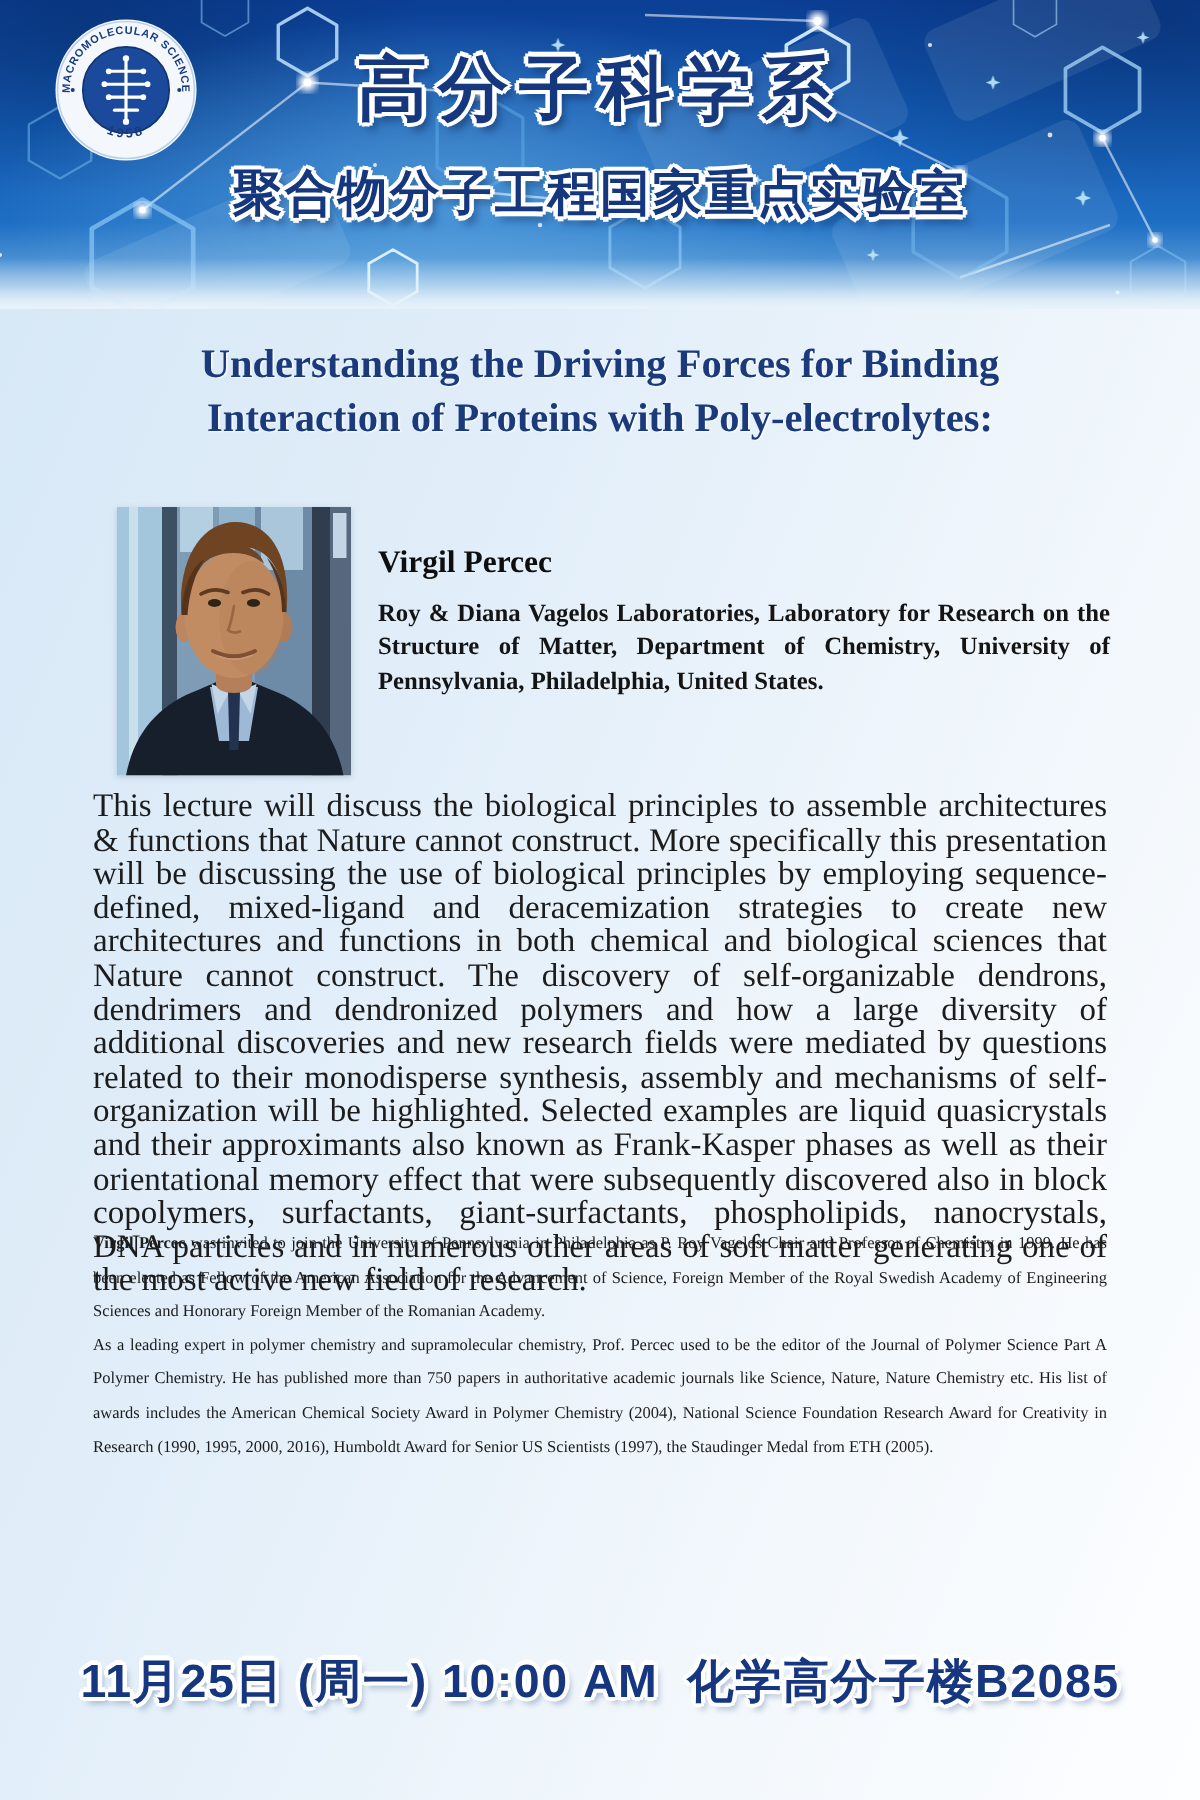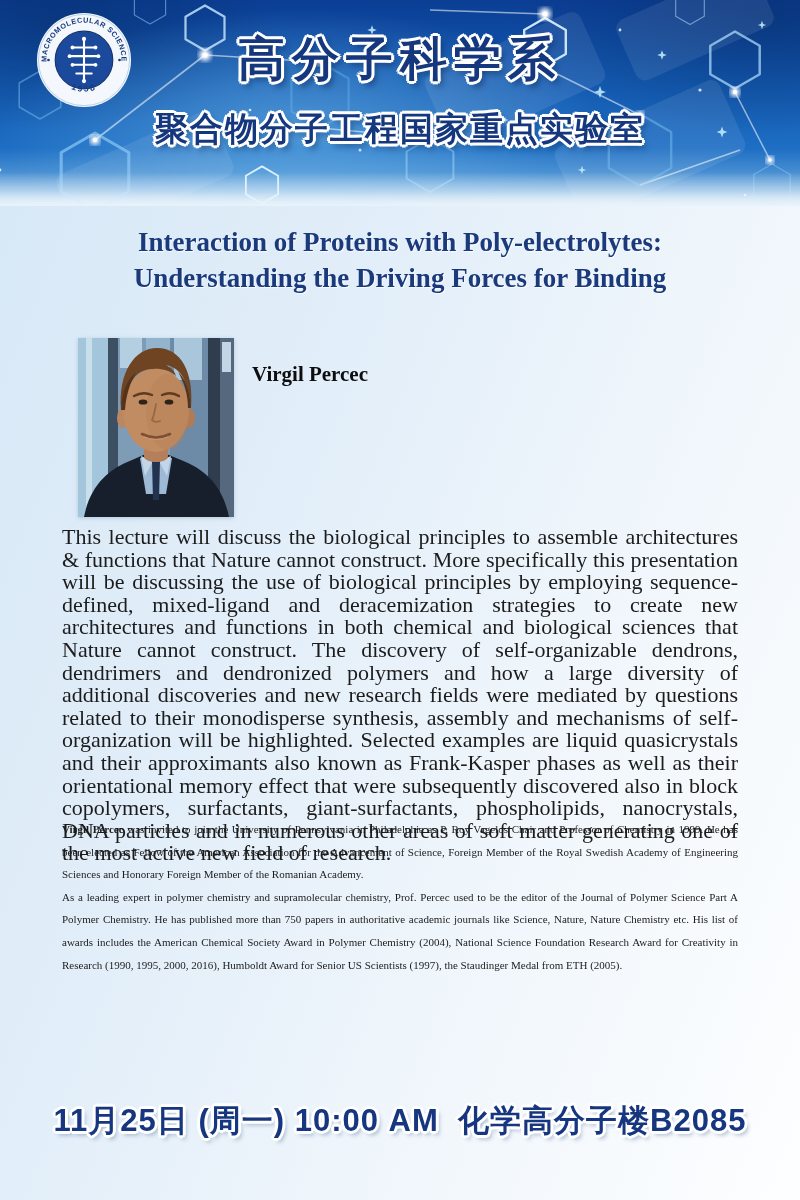--- a/index.html
+++ b/index.html
@@ -205,22 +205,22 @@
             <circle cx="50" cy="72" r="2.2"></circle>
         </g>
       </svg>
     </div>
 
     <div class="hdr-line hdr-line1">高分子科学系</div>
     <div class="hdr-line hdr-line2">聚合物分子工程国家重点实验室</div>
   </div>
 
   <div class="title">
+    <div>Understanding the Driving Forces for Binding</div>
     <div>Interaction of Proteins with Poly-electrolytes:</div>
-    <div>Understanding the Driving Forces for Binding</div>
   </div>
 
   <div class="photo">
     <svg viewBox="0 0 156 179" preserveAspectRatio="none">
 
       <rect x="0" y="0" width="156" height="179" fill="#8ba6bd"></rect>
       <rect x="0" y="0" width="30" height="179" fill="#a3c6dd"></rect>
       <rect x="8" y="0" width="6" height="179" fill="#c9dfec"></rect>
       <rect x="30" y="0" width="10" height="179" fill="#3d4f63"></rect>
       <rect x="40" y="0" width="52" height="179" fill="#7f9cb6"></rect>
@@ -256,20 +256,21 @@
       <path d="M84,57 q9,-4 17,1" stroke="#5d3a20" stroke-width="2.4" fill="none" stroke-linecap="round"></path>
       <ellipse cx="65" cy="64" rx="4.4" ry="2.6" fill="#2e2318"></ellipse>
       <ellipse cx="91" cy="64" rx="4.4" ry="2.6" fill="#2e2318"></ellipse>
       <path d="M78,66 q-2,12 -4,16 q3,3 8,1" stroke="#9a6743" stroke-width="1.8" fill="none" stroke-linecap="round"></path>
       <path d="M64,96 q14,7 28,0" stroke="#7d4f33" stroke-width="2.6" fill="none" stroke-linecap="round"></path>
       <path d="M66,99 q12,5 24,0" stroke="#c99a74" stroke-width="1.2" fill="none" stroke-linecap="round" opacity="0.8"></path>
     </svg>
   </div>
 
   <div class="speaker-name">Virgil Percec</div>
+  <div class="speaker-affil">Roy &amp; Diana Vagelos Laboratories, Laboratory for Research on the Structure of Matter, Department of Chemistry, University of Pennsylvania, Philadelphia, United States.</div>
 
   <div class="abstract">This lecture will discuss  the biological principles to assemble architectures &amp; functions that Nature cannot construct. More specifically this presentation will be discussing the use of biological principles by employing sequence-defined, mixed-ligand and deracemization strategies to create new architectures and functions in both chemical and biological sciences that Nature cannot construct. The discovery of self-organizable dendrons, dendrimers and dendronized polymers and how a large diversity of additional discoveries and new research fields were mediated by questions related to their monodisperse synthesis, assembly and mechanisms of self-organization will be highlighted. Selected examples are liquid quasicrystals and their approximants also known as Frank-Kasper phases as well as their orientational memory effect that were subsequently discovered also in block copolymers, surfactants, giant-surfactants, phospholipids, nanocrystals, DNA particles and in numerous other areas of soft matter generating one of the most active new field of research.</div>
 
   <div class="bio">
     <p><span class="bold-lead">Virgil Percec</span><span> was invited to join the University of Pennsylvania in Philadelphia as P. Roy Vagelos Chair and Professor of Chemistry in 1999. He has been elected as Fellow of the American Association for the Advancement of Science, Foreign Member of the Royal Swedish Academy of Engineering Sciences and Honorary Foreign Member of the Romanian Academy.</span></p>
     <p>As a leading expert in polymer chemistry and supramolecular chemistry, Prof. Percec used to be the editor of the Journal of Polymer Science Part A Polymer Chemistry. He has published more than 750 papers in authoritative academic journals like Science, Nature, Nature Chemistry etc. His list of awards includes the American Chemical Society Award in Polymer Chemistry (2004), National Science Foundation Research Award for Creativity in Research (1990, 1995, 2000, 2016), Humboldt Award for Senior US Scientists (1997), the Staudinger Medal from ETH (2005).</p>
   </div>
 
   <div class="footer">11月25日 (周一) 10:00 AM  化学高分子楼B2085</div>
 

